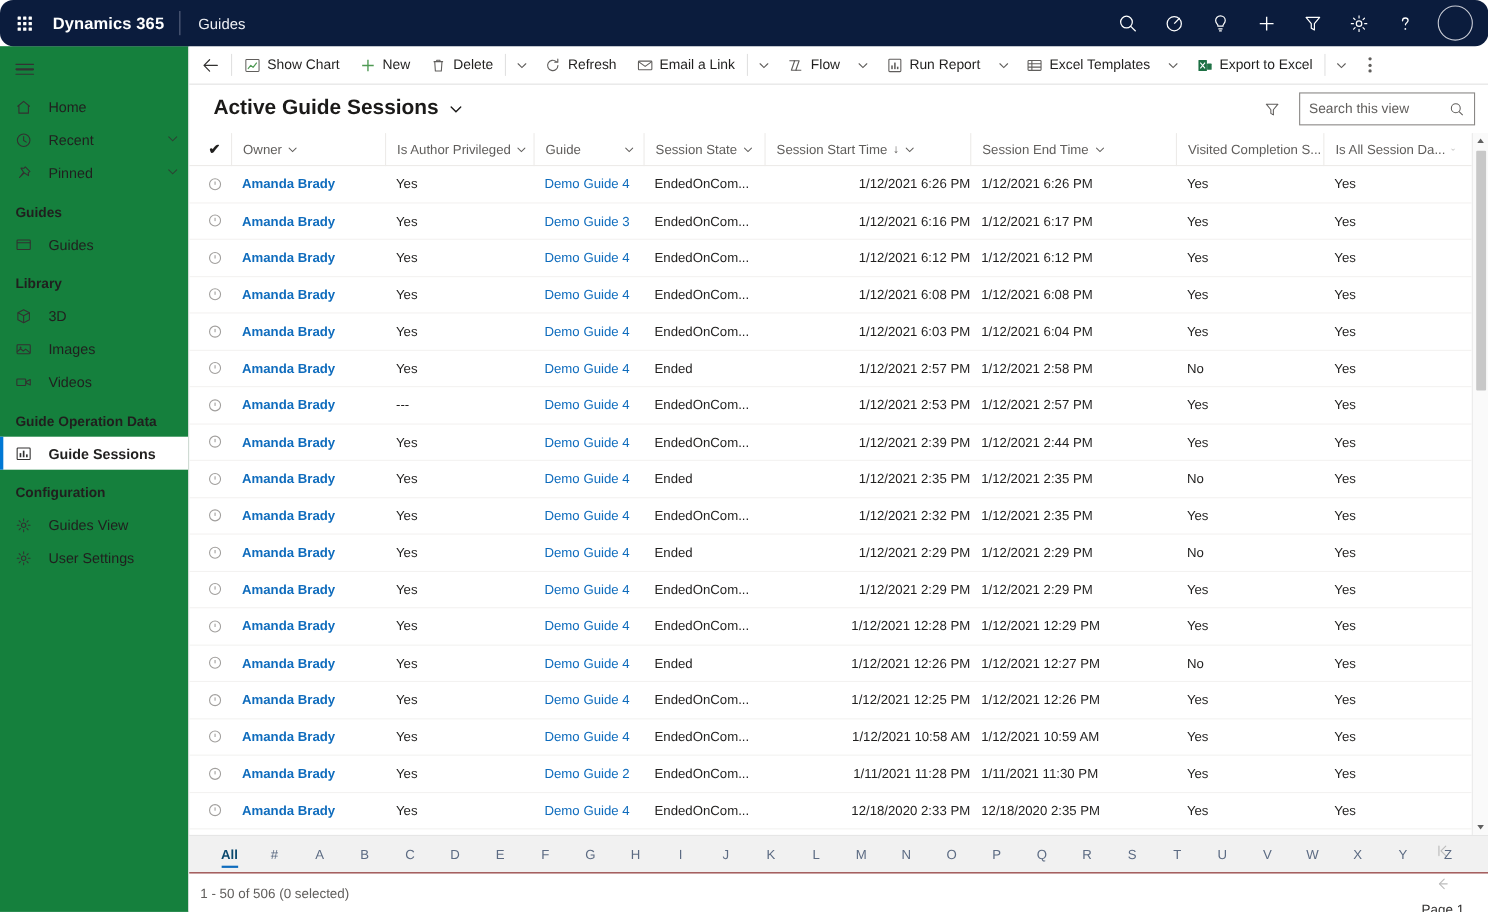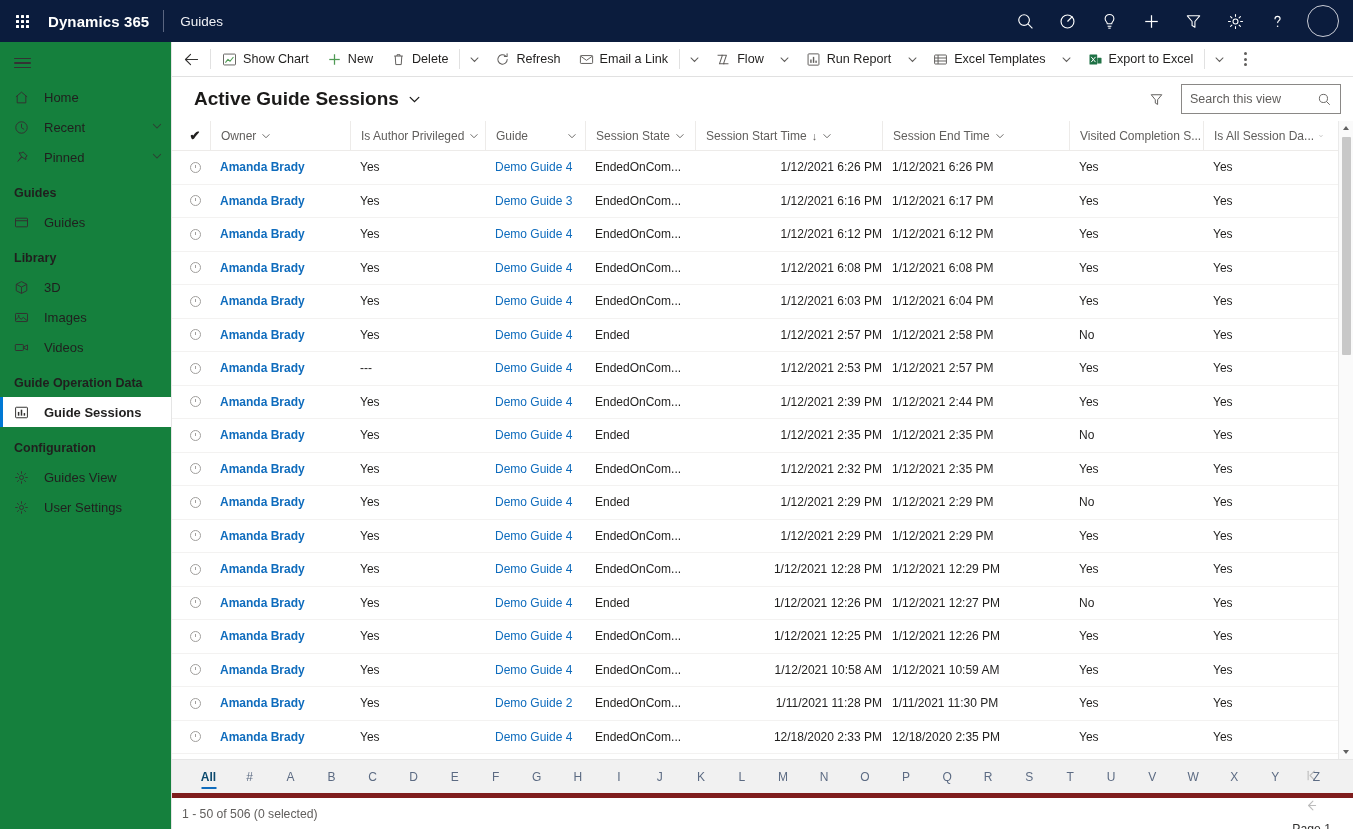--- a/index.html
+++ b/index.html
@@ -12,20 +12,21 @@
   }
   body { display: flex; flex-direction: column; }
 
   
   .topnav {
     height: 42px; min-height: 42px;
     background: #0b1c3d;
     display: flex; align-items: center;
     color: #ffffff;
     position: relative;
+    border-radius: 12px;
   }
   .waffle {
     width: 44px; height: 42px;
     display: flex; align-items: center; justify-content: center;
     cursor: pointer;
   }
   .waffle-grid {
     display: grid;
     grid-template-columns: repeat(3, 3px);
     grid-template-rows: repeat(3, 3px);
@@ -259,21 +260,21 @@
   .alpha.active { color: #0c4a6e; font-weight: 600; }
   .alpha.active::after {
     content: ""; position: absolute; left: 50%; transform: translateX(-50%);
     bottom: 5px; width: 15px; height: 2px; background: #0f6cbd;
   }
 
   
   .statusbar {
     height: 36px; min-height: 36px;
     display: flex; align-items: center;
-    border-top: 5px solid #7f1d1d;
+    border-top: 1px solid #7f1d1d;
     padding: 0 14px 0 10px;
     font-size: 12.2px; color: #605e5c;
     background: #ffffff;
   }
   .pager { margin-left: auto; display: flex; align-items: center; gap: 2px; flex-direction: column; }
   .pg-btn {
     width: 28px; height: 28px; display: flex; align-items: center;
     justify-content: center; cursor: pointer;
   }
   .pg-btn.disabled { cursor: default; }

